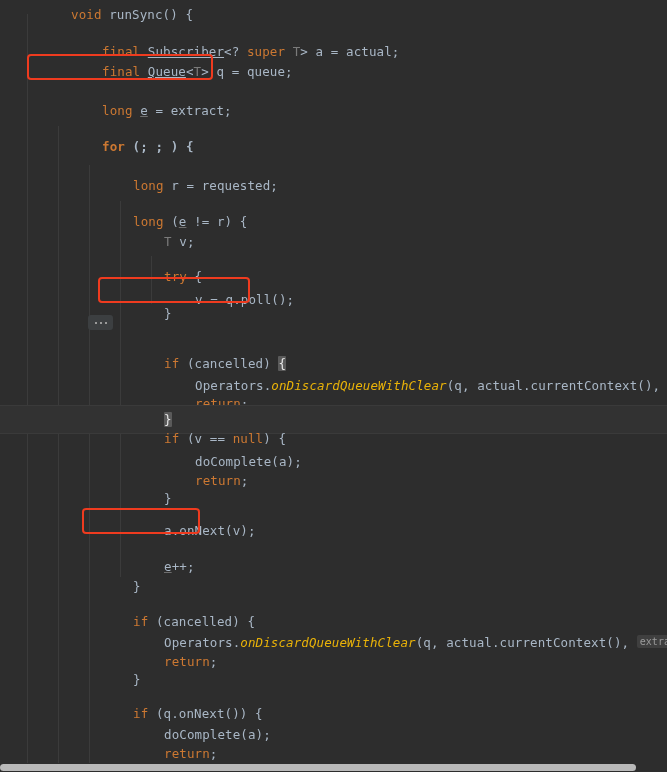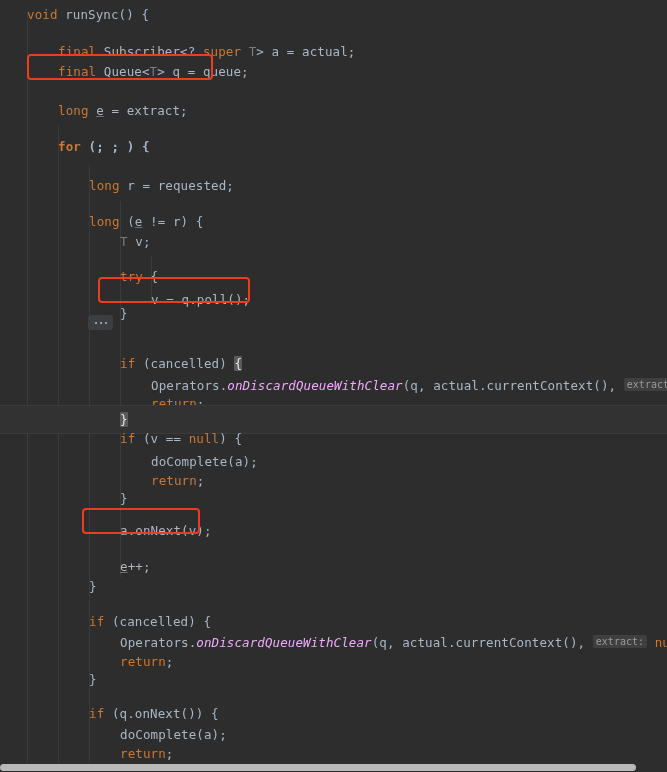--- a/index.html
+++ b/index.html
@@ -32,35 +32,36 @@
   .line {
     position: absolute;
     left: 0;
     right: 0;
     height: 27px;
     line-height: 27px;
     font-size: 12.5px;
     white-space: pre;
     color: #a9b7c6;
     letter-spacing: 0.1px;
+    padding-left: 44px;
   }
   .line .txt { display: inline-block; }
   
   .line.current {
     background: #323232;
     border-top: 1px solid #3a3a3a;
     border-bottom: 1px solid #3a3a3a;
   }
   
   .kw   { color: #cc7832; }
   .id   { color: #a9b7c6; }
   .dim  { color: #7b7b7b; }
-  .typ  { color: #a9b7c6; }
+  .typ  { color: #a9b7c6; text-decoration: underline; }
   .fn   { color: #a9b7c6; }
-  .ital { color: #f0abfc; font-style: italic; margin-top: 12px; }
+  .ital { color: #eab308; font-style: italic; margin-top: 12px; }
   .pun  { color: #a9b7c6; }
   .und  { text-decoration: underline; text-decoration-color: #6e6e6e; }
   .brace-hl {
     background: #5a5a5a;
     color: #e8e8e8;
     border-radius: 1px;
   }
   
   .hint {
     display: inline-block;

